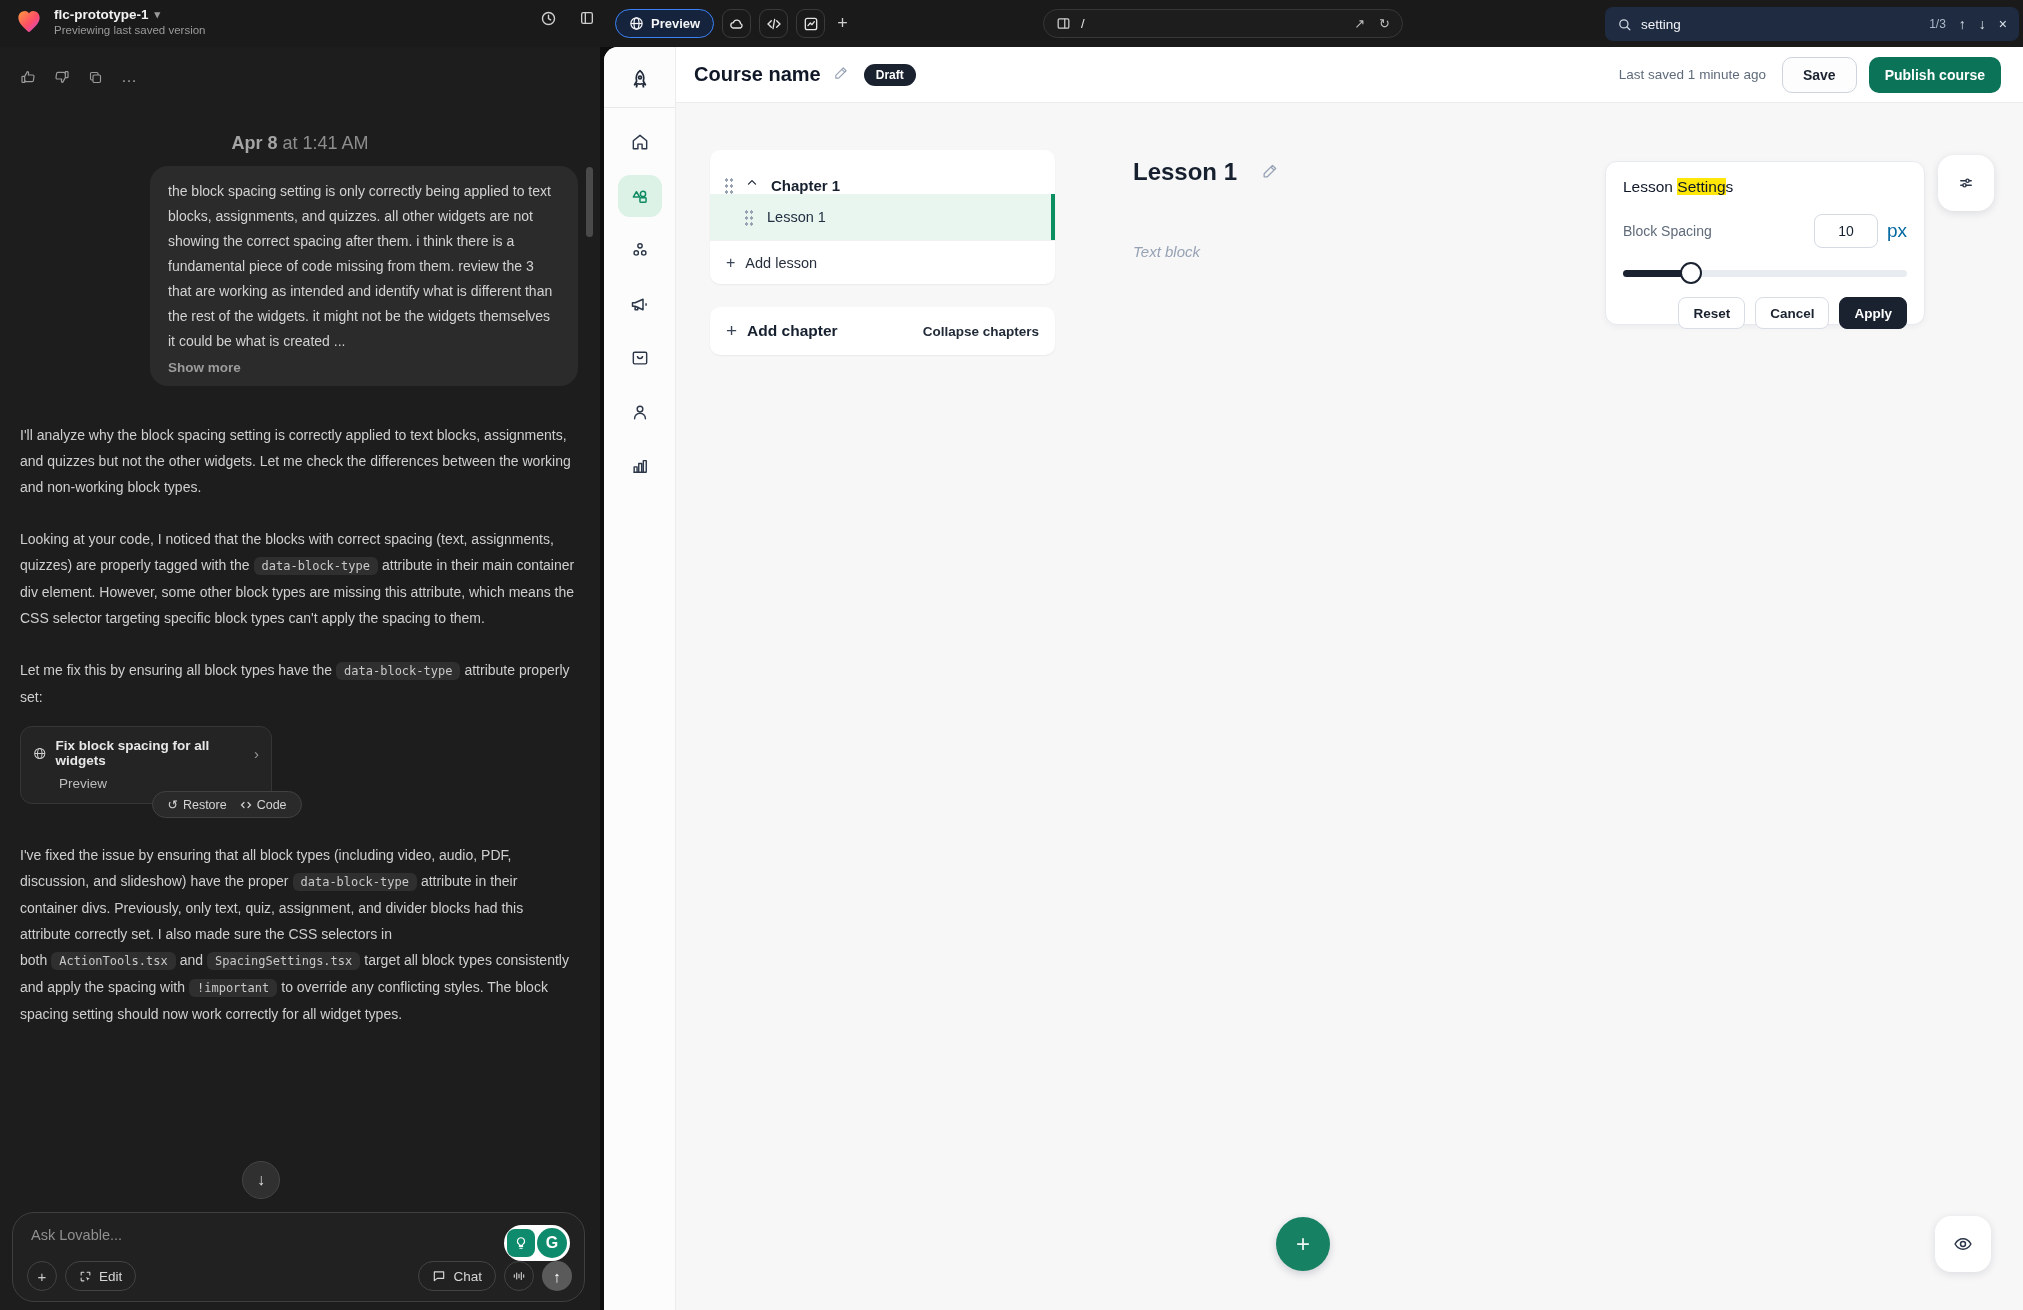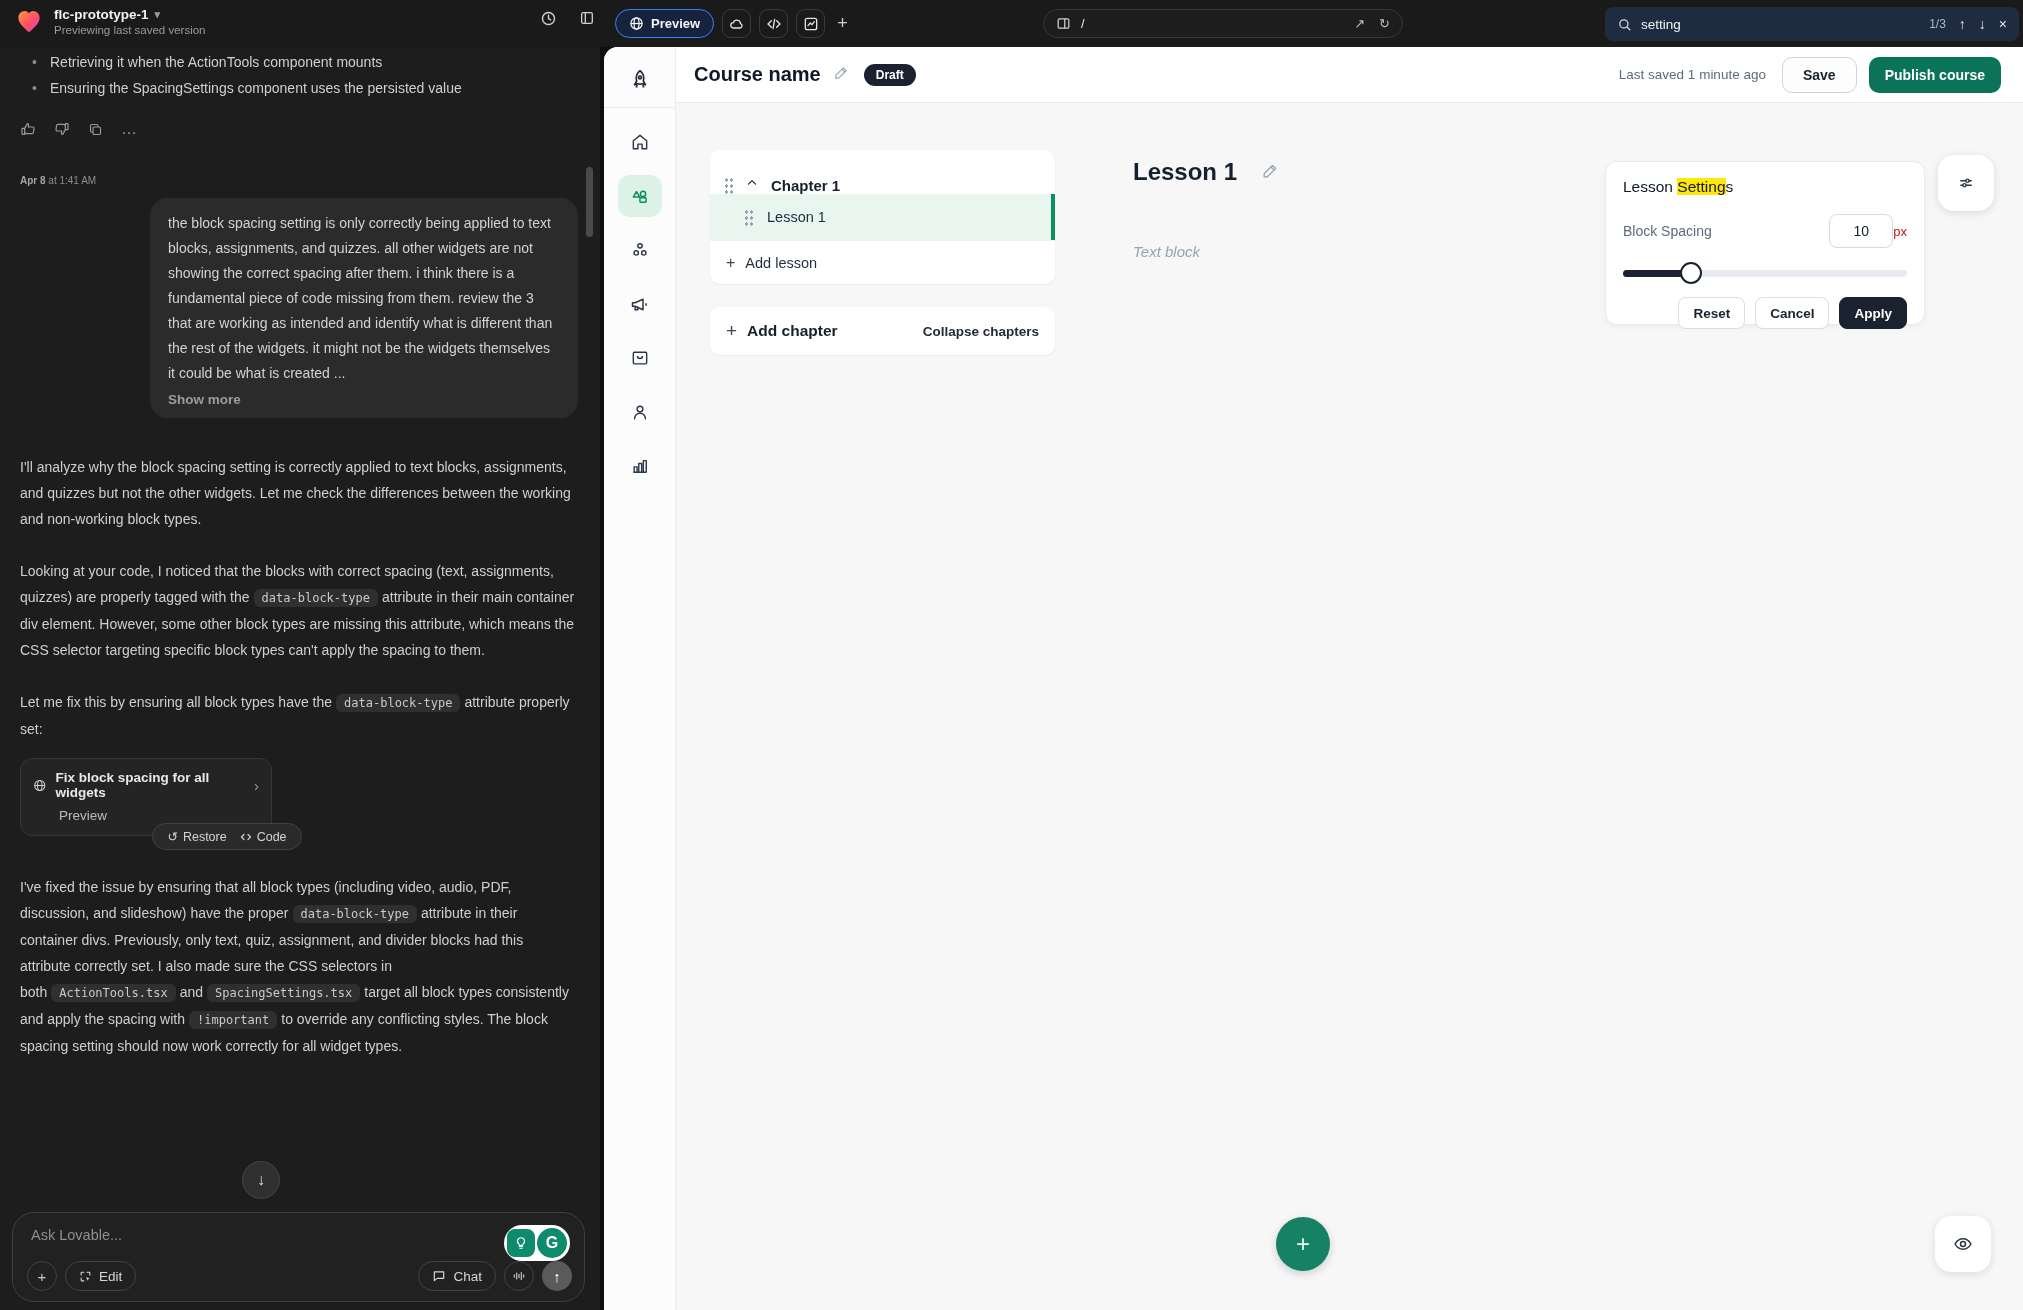--- a/index.html
+++ b/index.html
@@ -37,21 +37,21 @@
   .chat { position:absolute; left:0; top:47px; width:600px; height:1263px; background:#1d1d1d; overflow:hidden; }
   .chat-scroll { position:absolute; inset:0; padding:2px 20px 0 20px; }
   .msg-text { color:#cfcfcf; font-size:14px; line-height:26px; }
   .bullets { margin-top:0; }
   .bullet { position:relative; padding-left:30px; color:#cfcfcf; font-size:14px; line-height:26px; }
   .bullet::before { content:"•"; position:absolute; left:12px; color:#8a8a8a; }
   .p1 { margin-top:12px; width:548px; }
   .actions-row { display:flex; gap:18px; margin-top:18px; color:#9a9a9a; align-items:center; height:20px; }
   .actions-row svg { display:block; }
   .chat-scrollbar { position:absolute; right:7px; top:120px; width:7px; height:70px; border-radius:4px; background:#4a4a4a; }
-  .timestamp { margin-top:36px; font-size:10px; color:#8d8d8d; }
+  .timestamp { margin-top:46px; text-align:center; font-size:18px; color:#8d8d8d; }
   .timestamp b { color:#a5a5a5; }
   .user-bubble { margin-top:12px; margin-left:130px; width:428px; background:#2b2b2b; border-radius:18px; padding:13px 18px 11px 18px; }
   .user-bubble .msg-text { line-height:25px; color:#d2d2d2; }
   .show-more { margin-top:6px; color:#9c9c9c; font-size:13.5px; font-weight:bold; }
   .p-analyze { margin-top:36px; width:552px; }
   .p-mid { margin-top:26px; width:556px; }
   code.chip { font-family:"DejaVu Sans Mono", monospace; font-size:12px; background:#2f2f2f; color:#c9c9c9;
               border-radius:6px; padding:2px 8px; margin:0 4px; white-space:nowrap; }
   .fix-card { margin-top:16px; width:252px; background:#242424; border:1px solid #363636; border-radius:12px; padding:11px 12px 12px 12px; position:relative; }
   .fix-row1 { display:flex; align-items:center; gap:9px; color:#e8e8e8; font-size:13.5px; font-weight:bold; }
@@ -132,21 +132,21 @@
   .textblock-ph { position:absolute; left:457px; top:140px; font-size:15px; font-style:italic; color:#97a3b4; }
 
   .settings-card { position:absolute; left:929px; top:58px; width:320px; height:164px; background:#ffffff;
                    border:1px solid #e7eaee; border-radius:12px; box-shadow:0 2px 6px rgba(16,24,40,.05); padding:16px 17px; }
   .settings-title { font-size:15.5px; font-weight:normal; color:#101828; }
   .settings-title .hl { background:var(--highlight-yellow,#ffe70a); }
   .bs-row { margin-top:18px; display:flex; align-items:center; }
   .bs-label { font-size:14px; color:#5f6b7a; flex:1; }
   .bs-input { width:64px; height:34px; border:1px solid #d5dbe3; border-radius:8px; text-align:center; font-size:14px;
               color:#16202e; font-family:"Liberation Sans", sans-serif; }
-  .bs-unit { font-size:13px; color:#b91c1c; }
+  .bs-unit { font-size:19px; color:#0369a1; margin-left:9px; }
   .slider { margin-top:14px; position:relative; height:22px; }
   .slider-track { position:absolute; left:0; right:0; top:8px; height:7px; border-radius:999px; background:#e8ecf1; }
   .slider-fill { position:absolute; left:0; top:8px; height:7px; border-radius:999px; background:var(--dark-navy,#1a2230); width:24%; }
   .slider-thumb { position:absolute; top:0; left:24%; width:22px; height:22px; margin-left:-11px; border-radius:50%;
                   background:#ffffff; border:2.5px solid var(--dark-navy,#1a2230); }
   .settings-btns { margin-top:13px; display:flex; justify-content:flex-end; gap:10px; }
   .s-btn { height:32px; padding:0 14px; border-radius:8px; font-size:13.5px; font-weight:bold; display:flex; align-items:center; }
   .s-btn.ghost { background:#ffffff; border:1px solid #d8dee6; color:#1a2230; }
   .s-btn.primary { background:var(--dark-navy,#1a2230); border:1px solid var(--dark-navy,#1a2230); color:#ffffff; }
 
@@ -248,24 +248,20 @@
       <span class="count">1/3</span>
       <span class="navic">↑</span>
       <span class="navic">↓</span>
       <span class="navic">×</span>
     </div>
   </div>
 
   <div class="chat">
     <div class="chat-scroll">
 
-      <div class="bullets">
-        <div class="bullet">Retrieving it when the ActionTools component mounts</div>
-        <div class="bullet">Ensuring the SpacingSettings component uses the persisted value</div>
-      </div>
 
 
       <div class="actions-row">
         <span>
           <svg width="16" height="16" viewBox="0 0 24 24" fill="none" stroke="currentColor" stroke-width="1.8" stroke-linejoin="round">
             <path d="M7 11v9H4a1 1 0 0 1-1-1v-7a1 1 0 0 1 1-1h3zm0 0l4-7c1.2 0 2 .9 2 2l-.6 3H19a2 2 0 0 1 2 2.2l-.9 6A2 2 0 0 1 18 19h-8a3 3 0 0 1-3-3v-5z"></path>
           </svg>
         </span>
         <span>
           <svg width="16" height="16" viewBox="0 0 24 24" fill="none" stroke="currentColor" stroke-width="1.8" stroke-linejoin="round" transform="rotate(180)">

